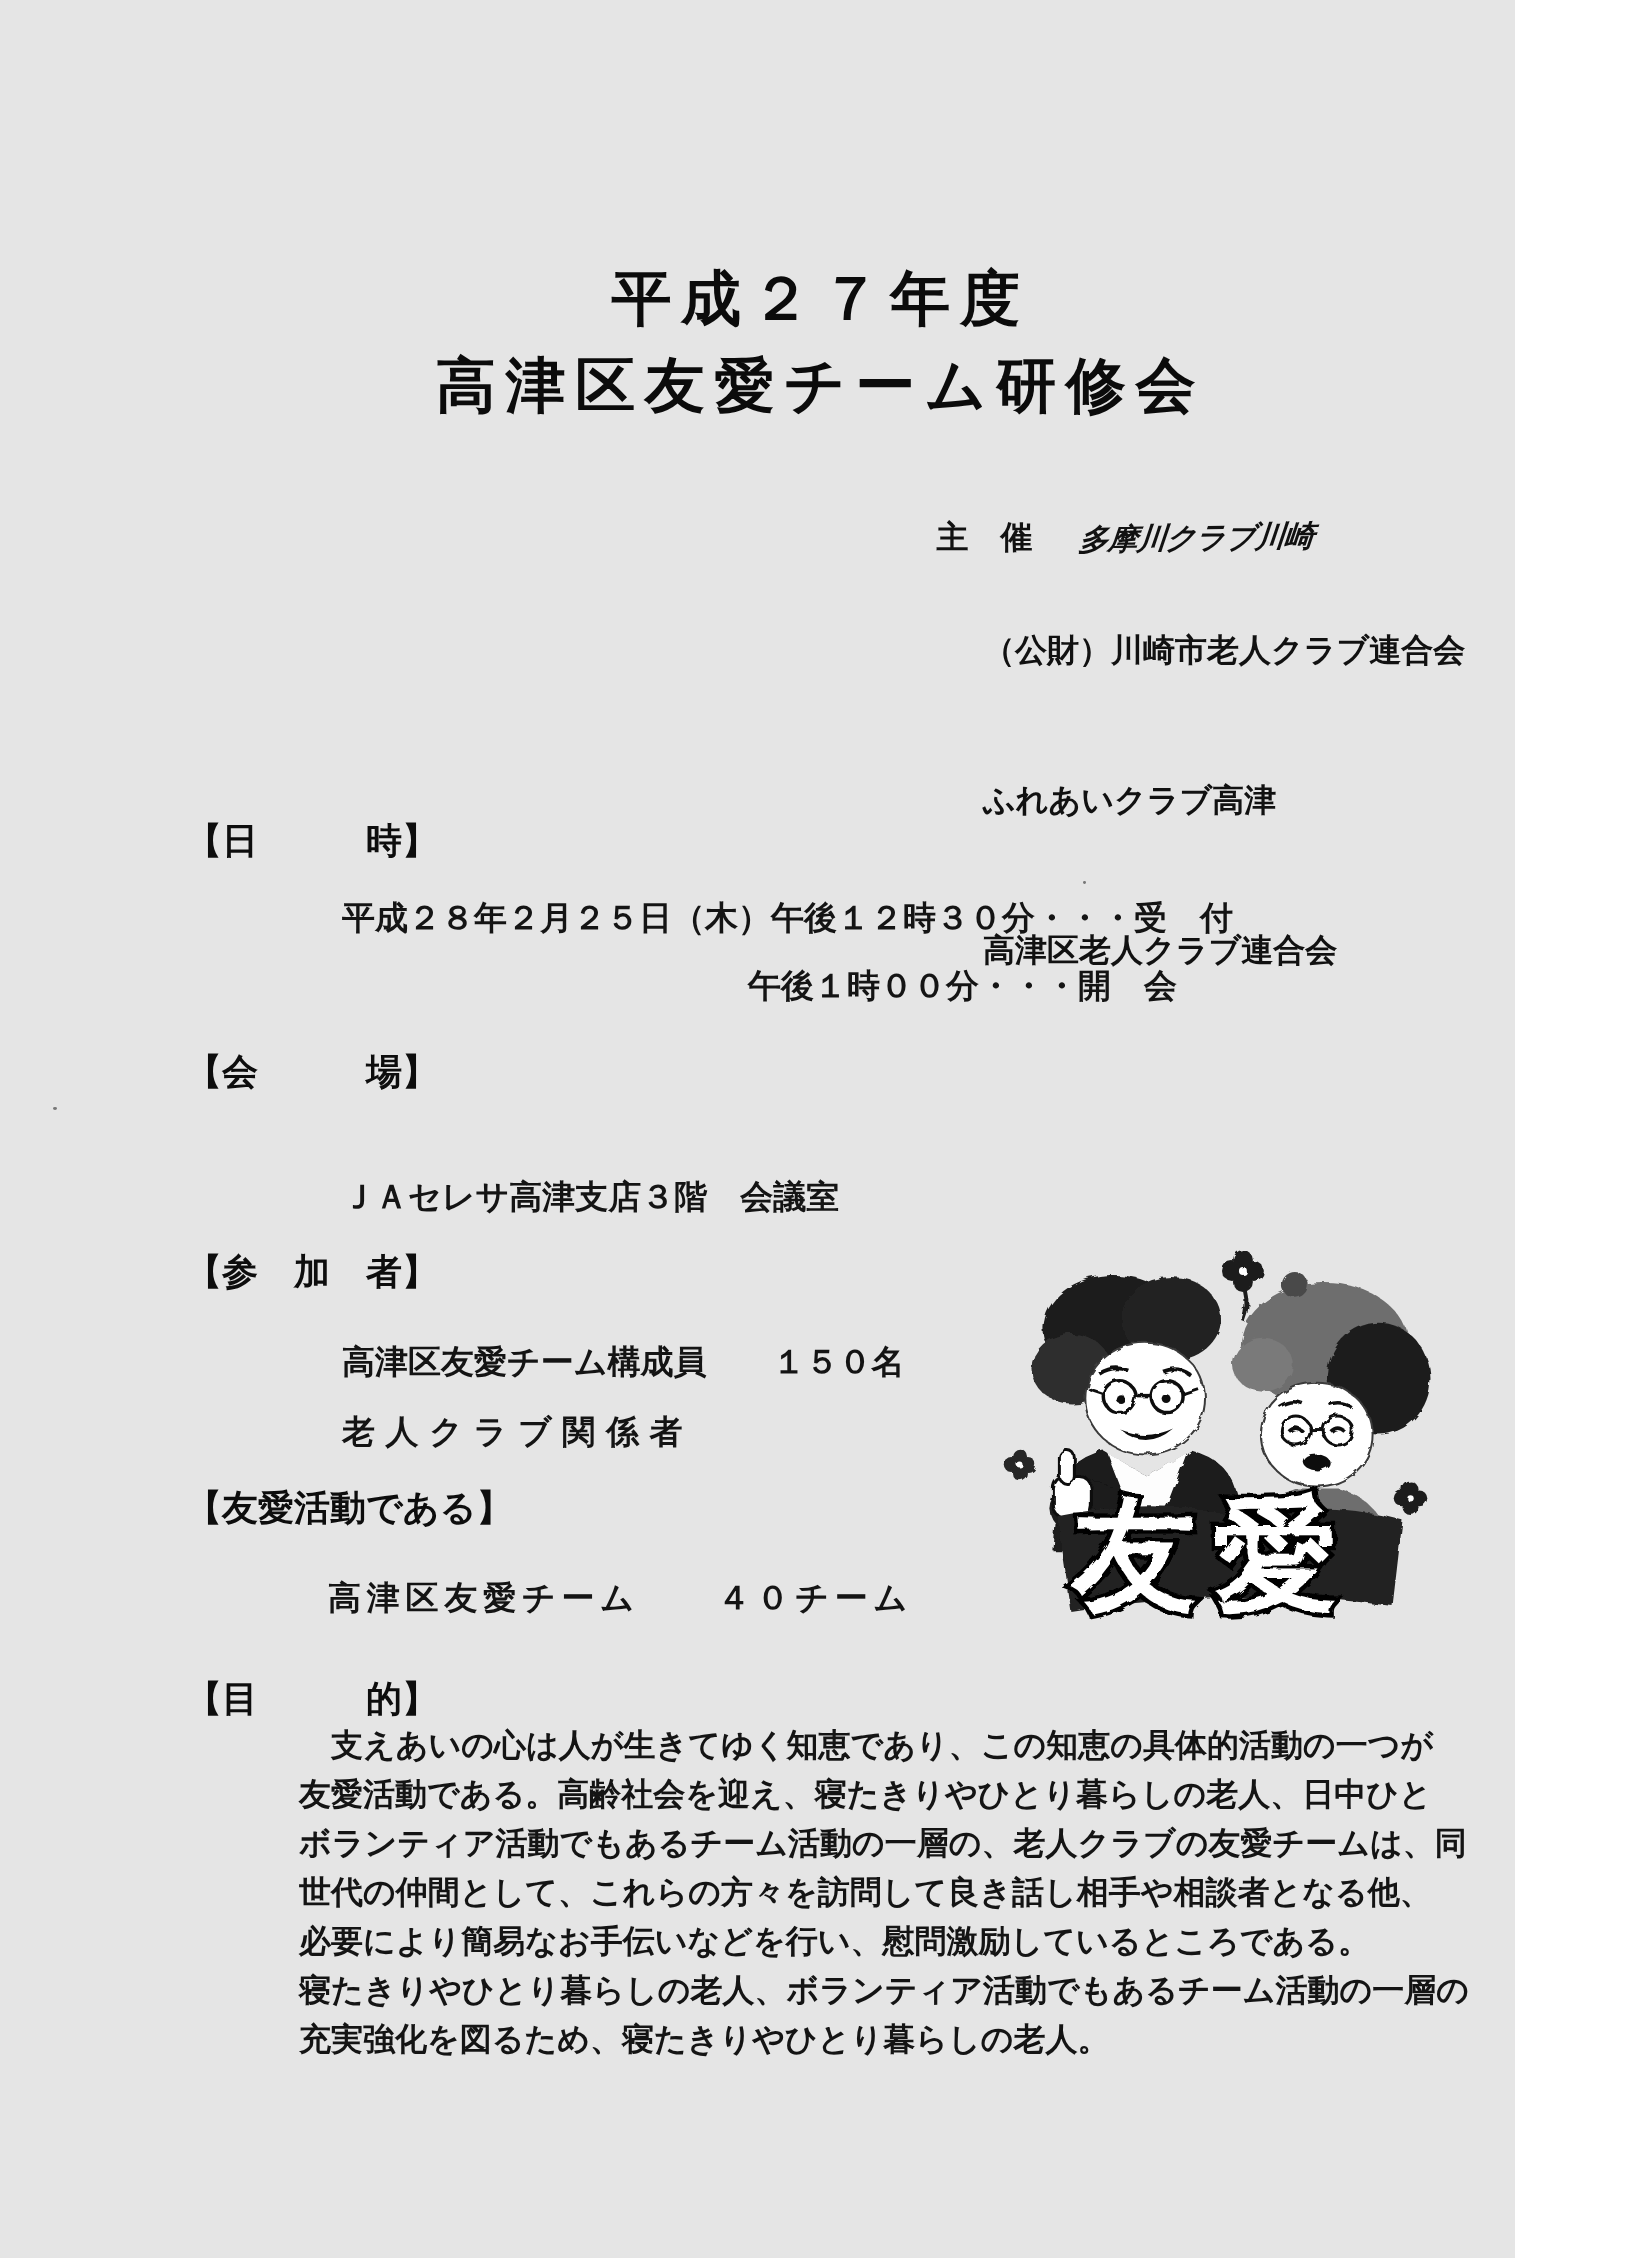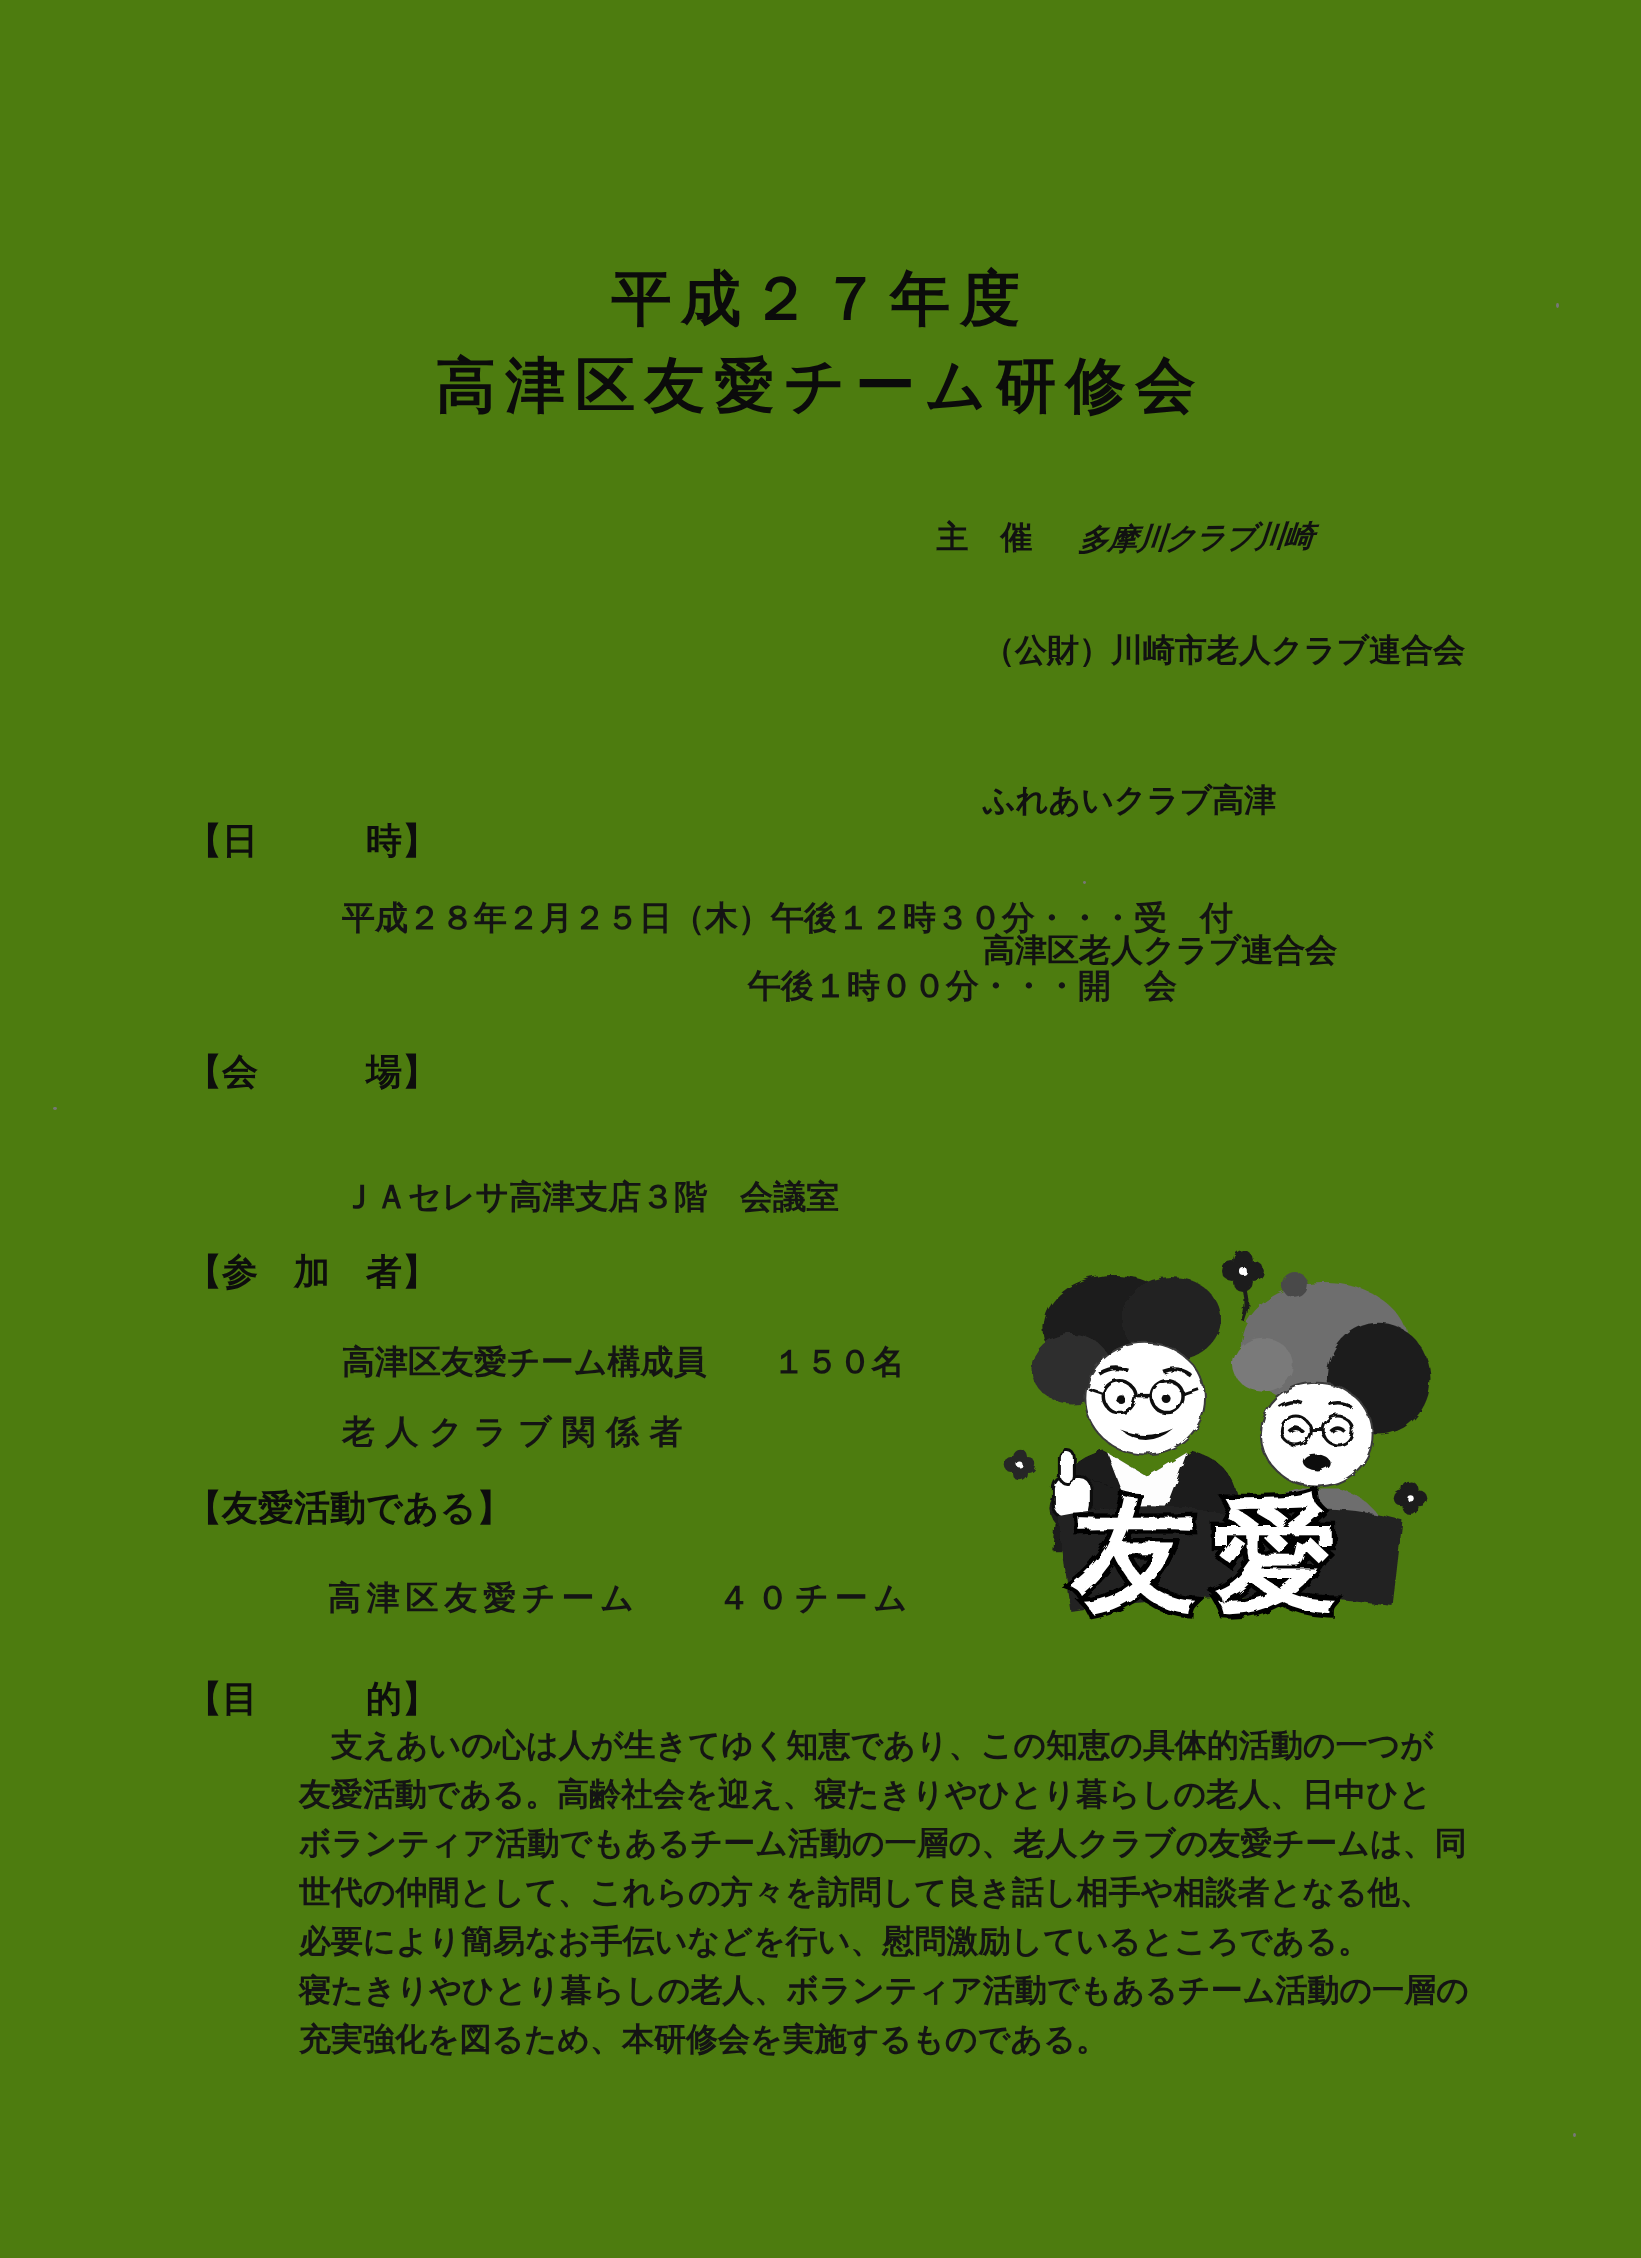--- a/index.html
+++ b/index.html
@@ -2,23 +2,23 @@
 <html lang="ja"><head>
 <meta charset="utf-8">
 <style>
   html, body {
     margin: 0;
     padding: 0;
     background: #fff;
   }
   .page {
     position: relative;
-    width: 1641px;
+    width: 1515px;
     height: 2258px;
-    background: #4d7c0f;
+    background: #e5e5e5;
     overflow: hidden;
     font-family: "Liberation Sans", "DejaVu Sans", sans-serif;
     color: #111;
   }
   .abs {
     position: absolute;
     white-space: pre;
   }
   
   .title-line {
@@ -125,21 +125,21 @@
   <div class="abs body-line spaced-6" style="top:1576px; left:328px;">高津区友愛チーム　　４０チーム</div>
 
   <div class="abs sec-heading" style="top:1675px;">【目　　　的】</div>
   <div class="purpose">
     <div>　支えあいの心は人が生きてゆく知恵であり、この知恵の具体的活動の一つが</div>
     <div>友愛活動である。高齢社会を迎え、寝たきりやひとり暮らしの老人、日中ひと</div>
     <div>ボランティア活動でもあるチーム活動の一層の、老人クラブの友愛チームは、同</div>
     <div>世代の仲間として、これらの方々を訪問して良き話し相手や相談者となる他、</div>
     <div>必要により簡易なお手伝いなどを行い、慰問激励しているところである。</div>
     <div>寝たきりやひとり暮らしの老人、ボランティア活動でもあるチーム活動の一層の</div>
-    <div>充実強化を図るため、本研修会を実施するものである。</div>
+    <div>充実強化を図るため、寝たきりやひとり暮らしの老人。</div>
   </div>
 
   <svg class="illustration" viewBox="0 0 440 395" aria-hidden="true">
     <defs>
       <filter id="rough" x="-10%" y="-10%" width="120%" height="120%">
         <feTurbulence type="fractalNoise" baseFrequency="0.09" numOctaves="2" result="n"></feTurbulence>
         <feDisplacementMap in="SourceGraphic" in2="n" scale="6"></feDisplacementMap>
       </filter>
     </defs>
     <g filter="url(#rough)">

